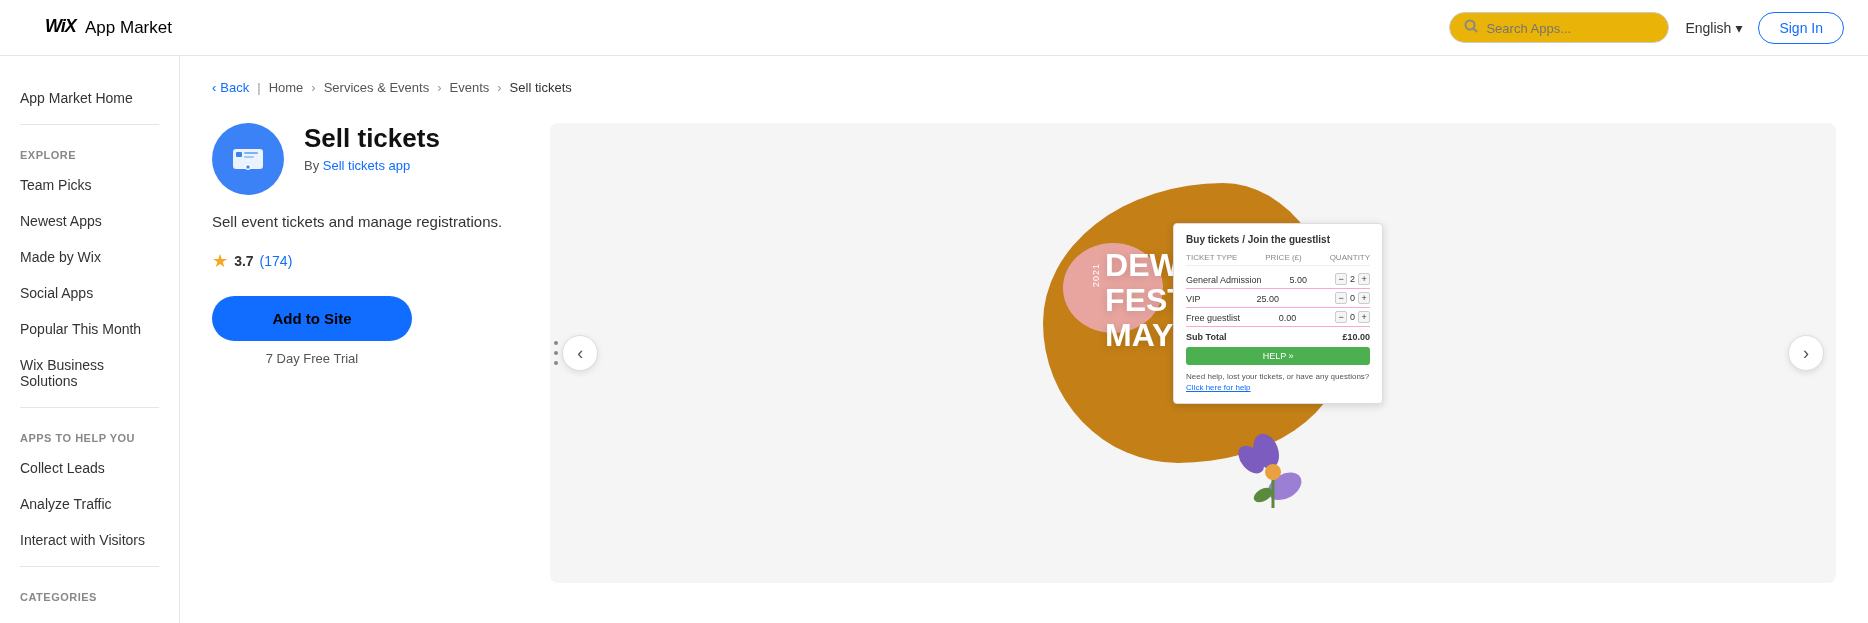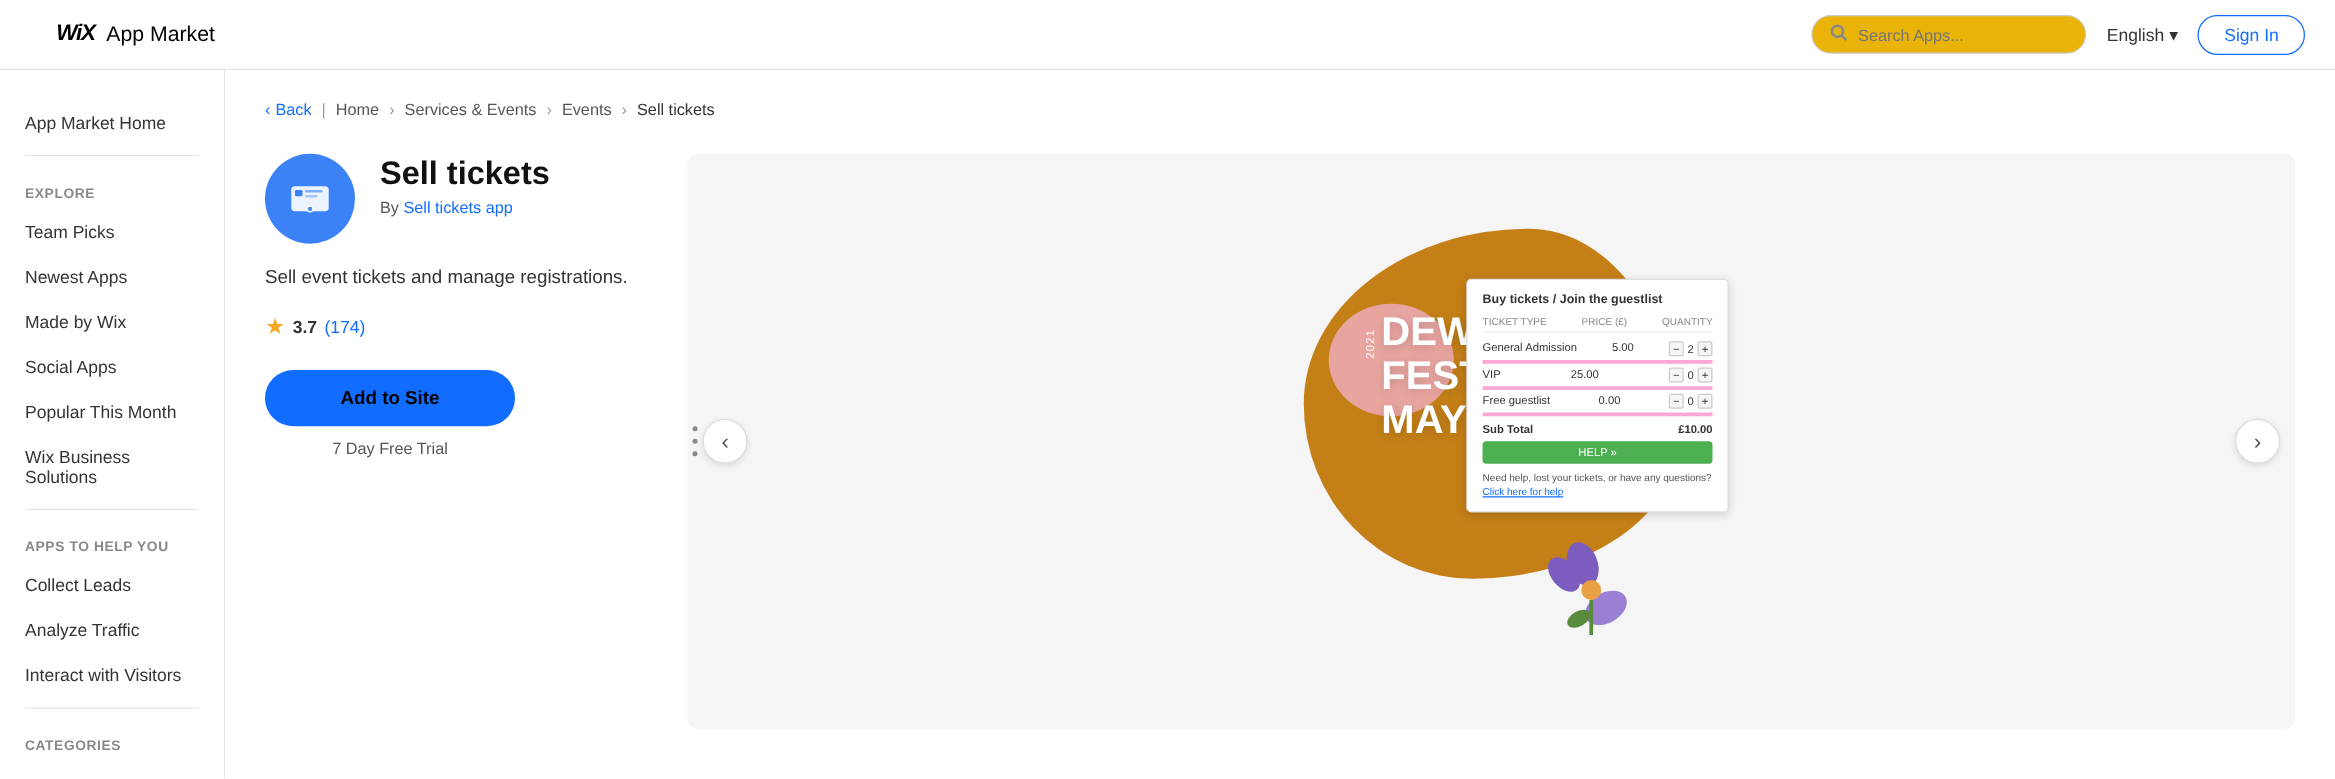--- a/index.html
+++ b/index.html
@@ -305,24 +305,24 @@
       justify-content: space-between;
       color: #888;
       font-size: 8px;
       margin-bottom: 4px;
       border-bottom: 1px solid #eee;
       padding-bottom: 3px;
     }
     .tw-row {
       display: flex;
       justify-content: space-between;
-      align-items: flex-start;
+      align-items: flex-end;
       padding: 3px 0;
       color: #333;
-      border-bottom: 3px solid #f9a8d4;
+      border-bottom: 1px solid #f9a8d4;
     }
     .tw-qty {
       display: flex;
       align-items: center;
       gap: 3px;
     }
     .tw-qty-btn {
       width: 12px;
       height: 12px;
       border: 1px solid #ccc;

